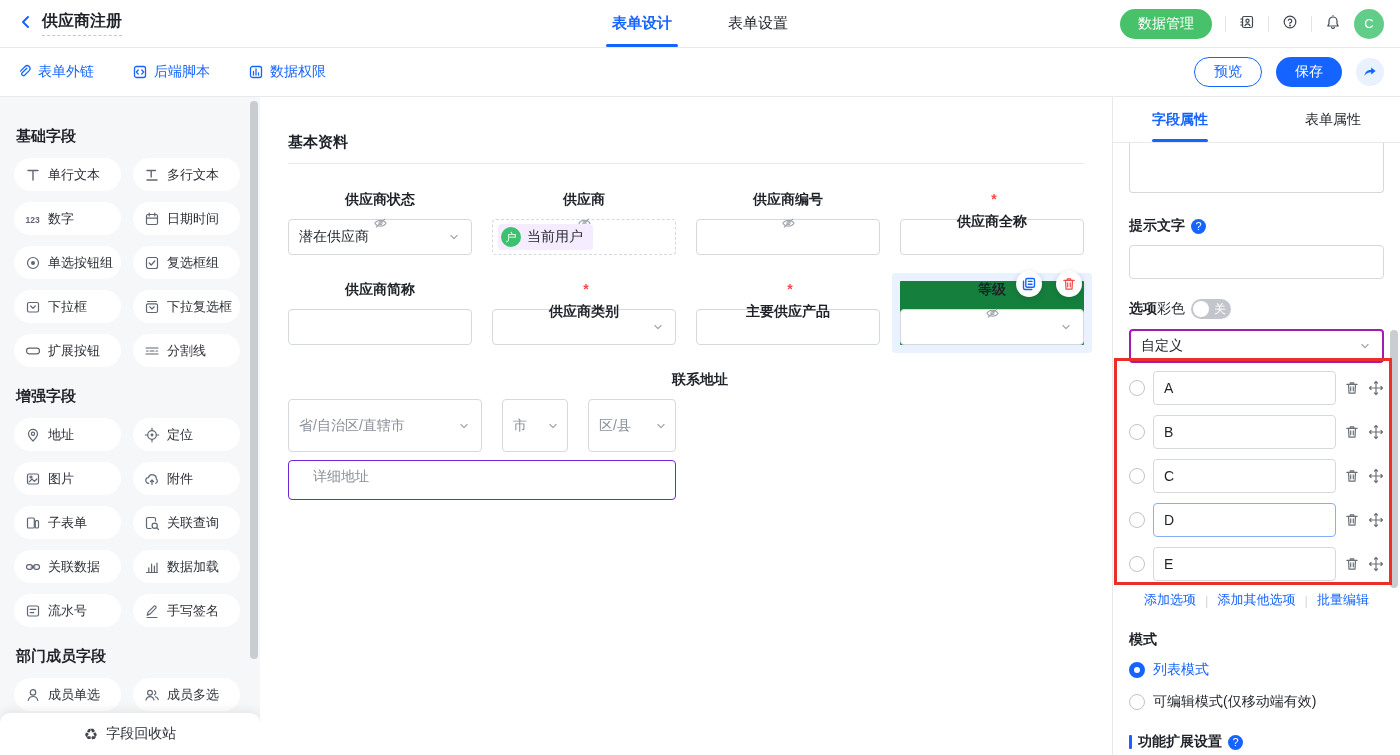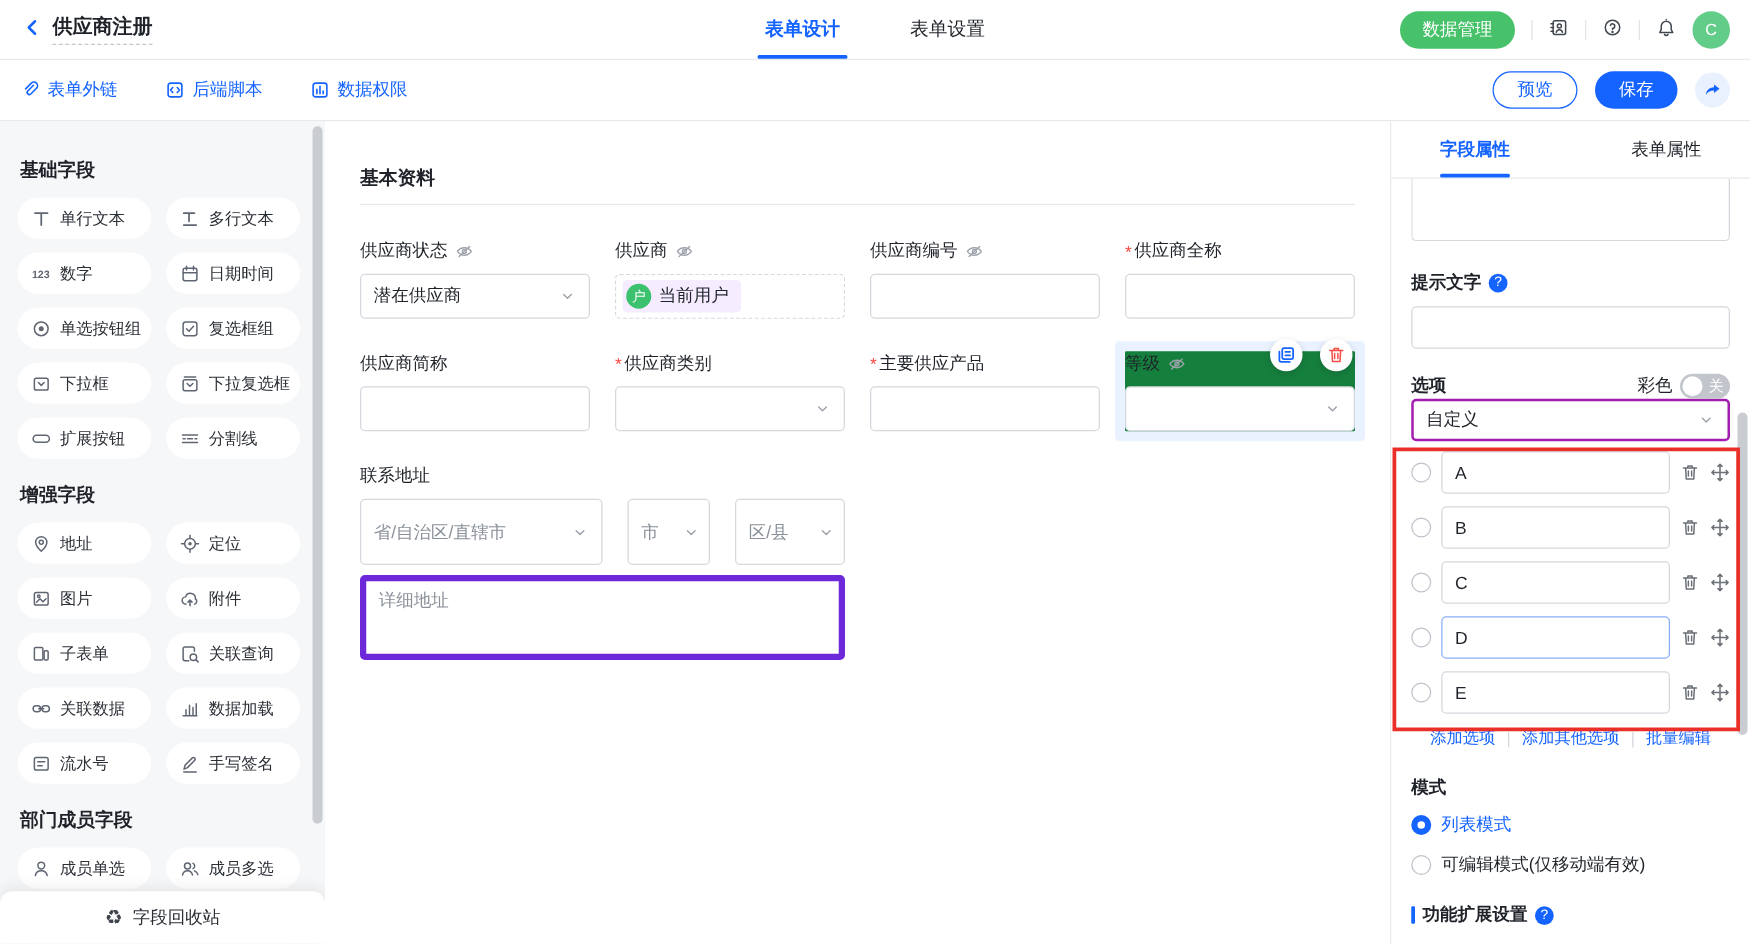--- a/index.html
+++ b/index.html
@@ -46,52 +46,52 @@
   .sb-scrollbar { position:absolute; right:2px; top:4px; width:8px; height:558px; background:#c9ccd1; border-radius:4px; cursor:pointer; }
   .sb-footer { position:absolute; left:0; right:0; bottom:0; height:42px; background:#fff; border-radius:10px 10px 0 0; box-shadow:0 -3px 10px rgba(31,35,41,.08); display:flex; align-items:center; justify-content:center; gap:8px; font-size:14px; color:#2b2f36; cursor:pointer; border:none; width:100%; }
   .sb-footer .icon { color:#41464e; font-size:16px; }
 
   
   .canvas { flex:1; background:#fff; padding:36px 0 0 28px; overflow:hidden; }
   .sec-title { font-size:15px; font-weight:700; }
   .sec-divider { height:1px; background:#e8e9eb; margin:11px 0 27px; width:796px; }
   .form-grid { display:grid; grid-template-columns:repeat(4,184px); column-gap:20px; row-gap:26px; width:796px; }
   .field { position:relative; }
-  .field-label { display:flex; align-items:center; gap:6px; font-size:14px; font-weight:400; height:20px; margin-bottom:8px; }
+  .field-label { display:flex; align-items:center; gap:6px; font-size:14px; font-weight:700; height:20px; margin-bottom:8px;flex-direction:column; }
   .req { color:#f54a45; margin-right:-4px; }
   .eye { color:#9da2aa; width:15px; height:15px; }
   .ctl { height:36px; border:1px solid #d5d8dd; border-radius:4px; background:#fff; display:flex; align-items:center; padding:0 10px; font-size:14px; color:#1f2329; cursor:pointer; }
   .ctl.select { justify-content:space-between; }
   .chev { color:#9da2aa; width:14px; height:14px; }
   .ctl.tagbox { border-style:dashed; padding:0 5px; cursor:default; }
   .user-tag { background:#f5edff; border-radius:4px; height:26px; display:flex; align-items:center; gap:6px; padding:0 10px 0 3px; font-size:14px; }
   .tag-avatar { width:20px; height:20px; border-radius:50%; background:#3cc16f; color:#fff; font-size:11px; display:flex; align-items:center; justify-content:center; }
   .field-selected { background:#15803d; box-shadow:0 0 0 8px #e9f2fe; border-radius:1px; }
   .field-actions { position:absolute; top:-10px; right:2px; display:flex; gap:14px; z-index:2; }
   .action-circle { width:26px; height:26px; border-radius:50%; background:#fff; box-shadow:0 2px 6px rgba(31,35,41,.2); display:flex; align-items:center; justify-content:center; border:none; cursor:pointer; }
   .action-copy { color:#1664ff; }
   .action-trash { color:#f54a45; }
   .addr-block { margin-top:26px; }
   .addr-selects { display:flex; gap:20px; margin-top:8px; }
   .addr-selects .ctl { height:53px; color:#8a9099; }
   .ctl.w-prov { width:194px; } .ctl.w-city { width:66px; padding-right:7px; } .ctl.w-dist { width:88px; padding-right:7px; }
-  .addr-textarea { width:388px; height:68px; border:5px solid #6d28d9; border-radius:4px; margin-top:8px; padding:7px 10px; color:#8a9099; font-size:14px; cursor:text; }
+  .addr-textarea { width:388px; height:40px; border:1px solid #6d28d9; border-radius:4px; margin-top:8px; padding:7px 24px; color:#8a9099; font-size:14px; cursor:text; }
 
   
   .panel { width:288px; border-left:1px solid #e8e9eb; position:relative; background:#fff; flex:none; }
   .panel-tabs { height:46px; border-bottom:1px solid #e8e9eb; display:flex;gap:19px; }
   .panel-tab { flex:1; display:flex; align-items:center; justify-content:center; font-size:14px; position:relative; cursor:pointer; }
   .panel-tab.active { color:#1664ff; font-weight:600; }
   .panel-tab.active::after { content:''; position:absolute; bottom:0; left:50%; transform:translateX(-50%); width:56px; height:3px; background:#1664ff; border-radius:2px; }
   .panel-body { padding:0 16px; position:relative; }
   .cut-box { height:50px; border:1px solid #d5d8dd; border-top:none; border-radius:0 0 4px 4px; margin-bottom:24px; cursor:text; }
   .p-label { font-size:14px; font-weight:700; display:flex; align-items:center; gap:6px; margin-bottom:10px; }
   .qmark { width:15px; height:15px; border-radius:50%; background:#1664ff; color:#fff; font-size:11px; display:inline-flex; align-items:center; justify-content:center; font-weight:400; }
   .p-input { height:34px; border:1px solid #d5d8dd; border-radius:4px; margin-bottom:20px; cursor:text; }
-  .row-between { display:flex; justify-content:space-between; align-items:center; margin-bottom:0; }
+  .row-between { display:flex; align-items:center; margin-bottom:10px; }
   .color-group { display:flex; align-items:center; gap:6px; font-size:14px; }
   .toggle { width:40px; height:20px; border-radius:10px; background:#c2c6cc; color:#fff; font-size:12px; position:relative; border:none; padding:0; cursor:pointer; }
   .toggle .knob { width:16px; height:16px; border-radius:50%; background:#fff; position:absolute; left:2px; top:2px; }
   .toggle .t-label { position:absolute; left:23px; top:3px; line-height:14px; }
   .p-select { height:34px; border:2px solid #a21caf; border-radius:4px; display:flex; align-items:center; justify-content:space-between; padding:0 10px; font-size:14px; margin-bottom:8px; cursor:pointer; }
   .opt-row { display:flex; align-items:center; gap:8px; margin-bottom:10px; }
   .radio { width:16px; height:16px; border-radius:50%; border:1px solid #bfc3c9; background:#fff; flex:none; cursor:pointer; padding:0; }
   .radio.checked { border:5px solid #1664ff; }
   .opt-input { flex:1; height:34px; border:1px solid #d5d8dd; border-radius:4px; display:flex; align-items:center; padding:0 10px; font-size:14px; cursor:text; }
   .opt-input.focused { border-color:#88aef8; }

